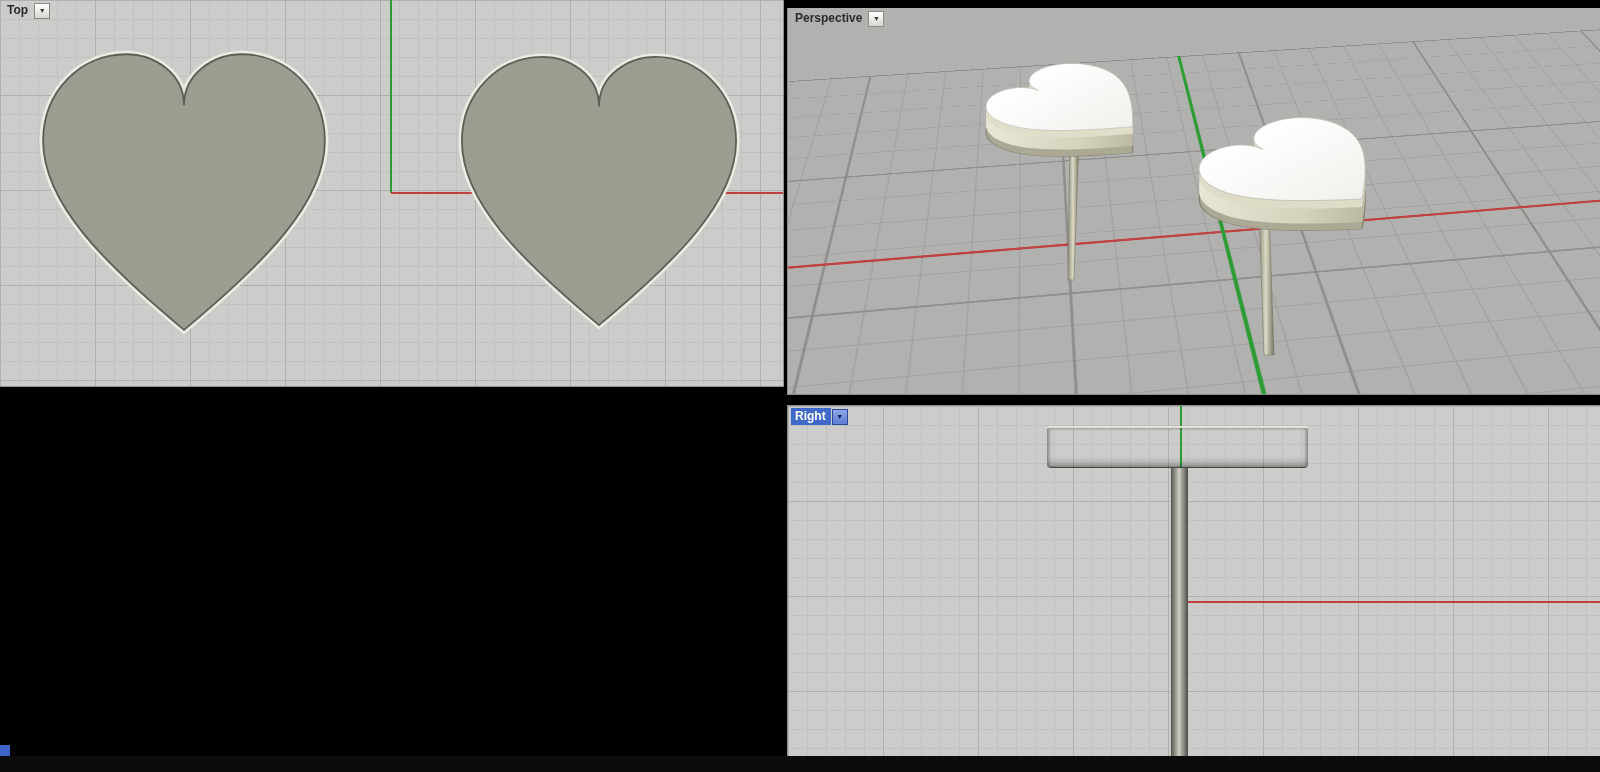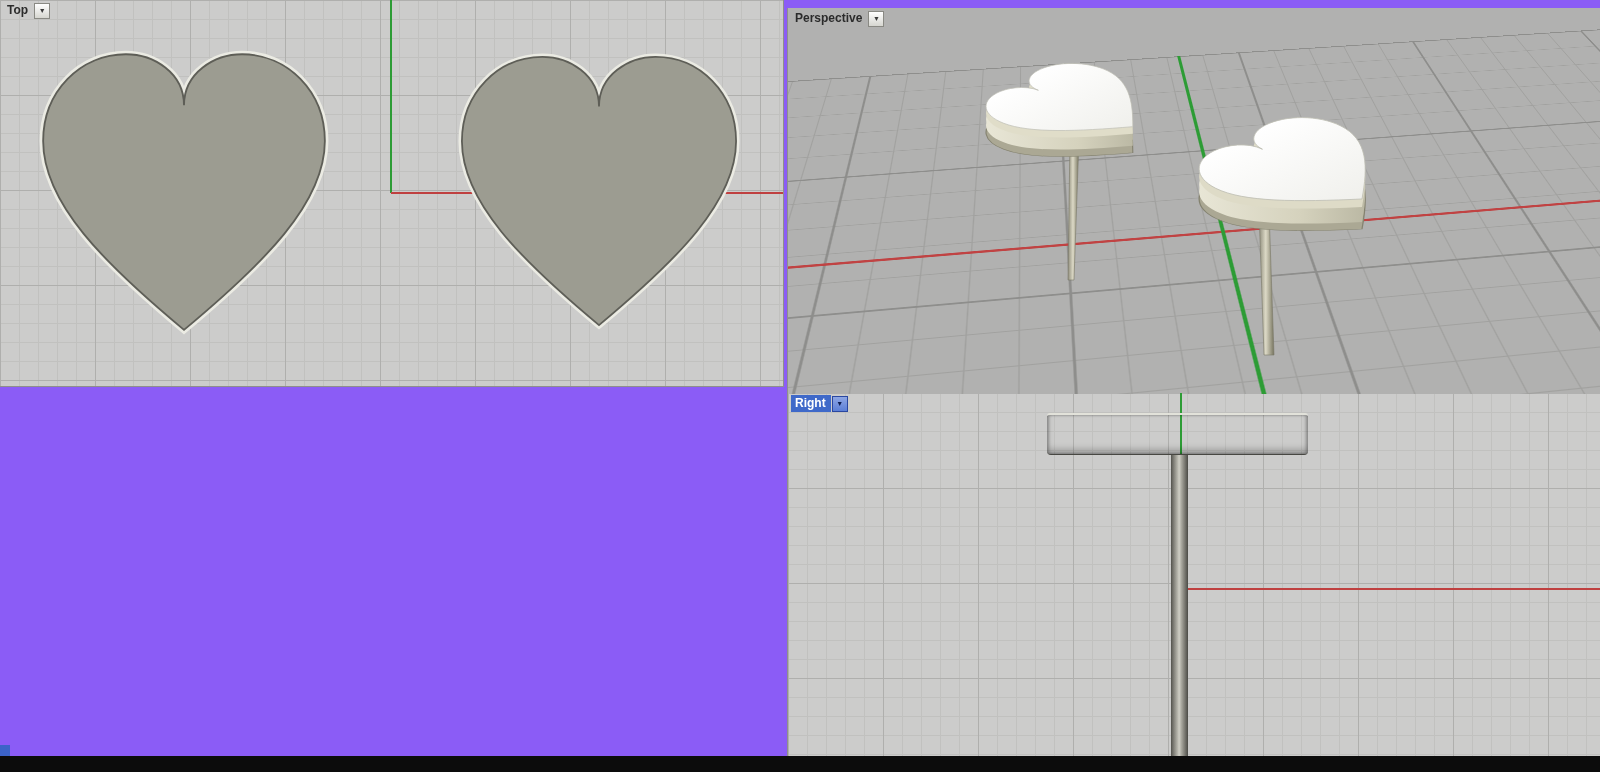--- a/index.html
+++ b/index.html
@@ -1,32 +1,32 @@
 <!DOCTYPE html>
 <html><head>
 <meta charset="utf-8">
 <style>
   html,body{margin:0;padding:0;background:#222;}
   .stage{position:relative;width:1600px;height:772px;overflow:hidden;
-         background:#8b5cf6;font-family:"Liberation Sans",sans-serif;text-decoration:underline;}
+         background:#000000;font-family:"Liberation Sans",sans-serif;text-decoration:underline;}
 
   
   .vp{position:absolute;overflow:hidden;border:1px solid #8f8f8b;box-sizing:border-box;
       background-color:#cccccb;
       background-image:
         linear-gradient(to right,#afafad 1px,transparent 1px),
         linear-gradient(to bottom,#afafad 1px,transparent 1px),
         linear-gradient(to right,#c1c1bf 1px,transparent 1px),
         linear-gradient(to bottom,#c1c1bf 1px,transparent 1px);
       background-size:95px 95px,95px 95px,19px 19px,19px 19px;}
   #vp-top   {left:0;   top:0;   width:784px;height:387px;border-left:none;border-top:none;}
   #vp-persp {left:787px;top:8px;  width:813px;height:387px;border-top:none;border-right:none;
              background:#b1b1b0;background-image:none;}
   #vp-front {left:0;   top:390px;width:784px;height:366px;border-left:none;}
-  #vp-right {left:787px;top:392px;width:813px;height:366px;border-right:none;padding-left:32px;}
+  #vp-right {left:787px;top:405px;width:813px;height:366px;border-right:none;padding-left:32px;}
 
   
   .axis-x{position:absolute;height:2px;background:#bf4040;z-index:2;}
   .axis-y{position:absolute;width:2px;background:#2d9c35;z-index:2;}
 
   
   .vp-label{position:absolute;top:2px;left:3px;display:flex;align-items:center;z-index:20;
             font-size:12px;font-weight:bold;color:#2b2b2b;}
   .vp-label .txt{padding:1px 5px 2px 4px;}
   .vp-label .arrow{margin-left:1px;width:14px;height:14px;border:1px solid #898983;

